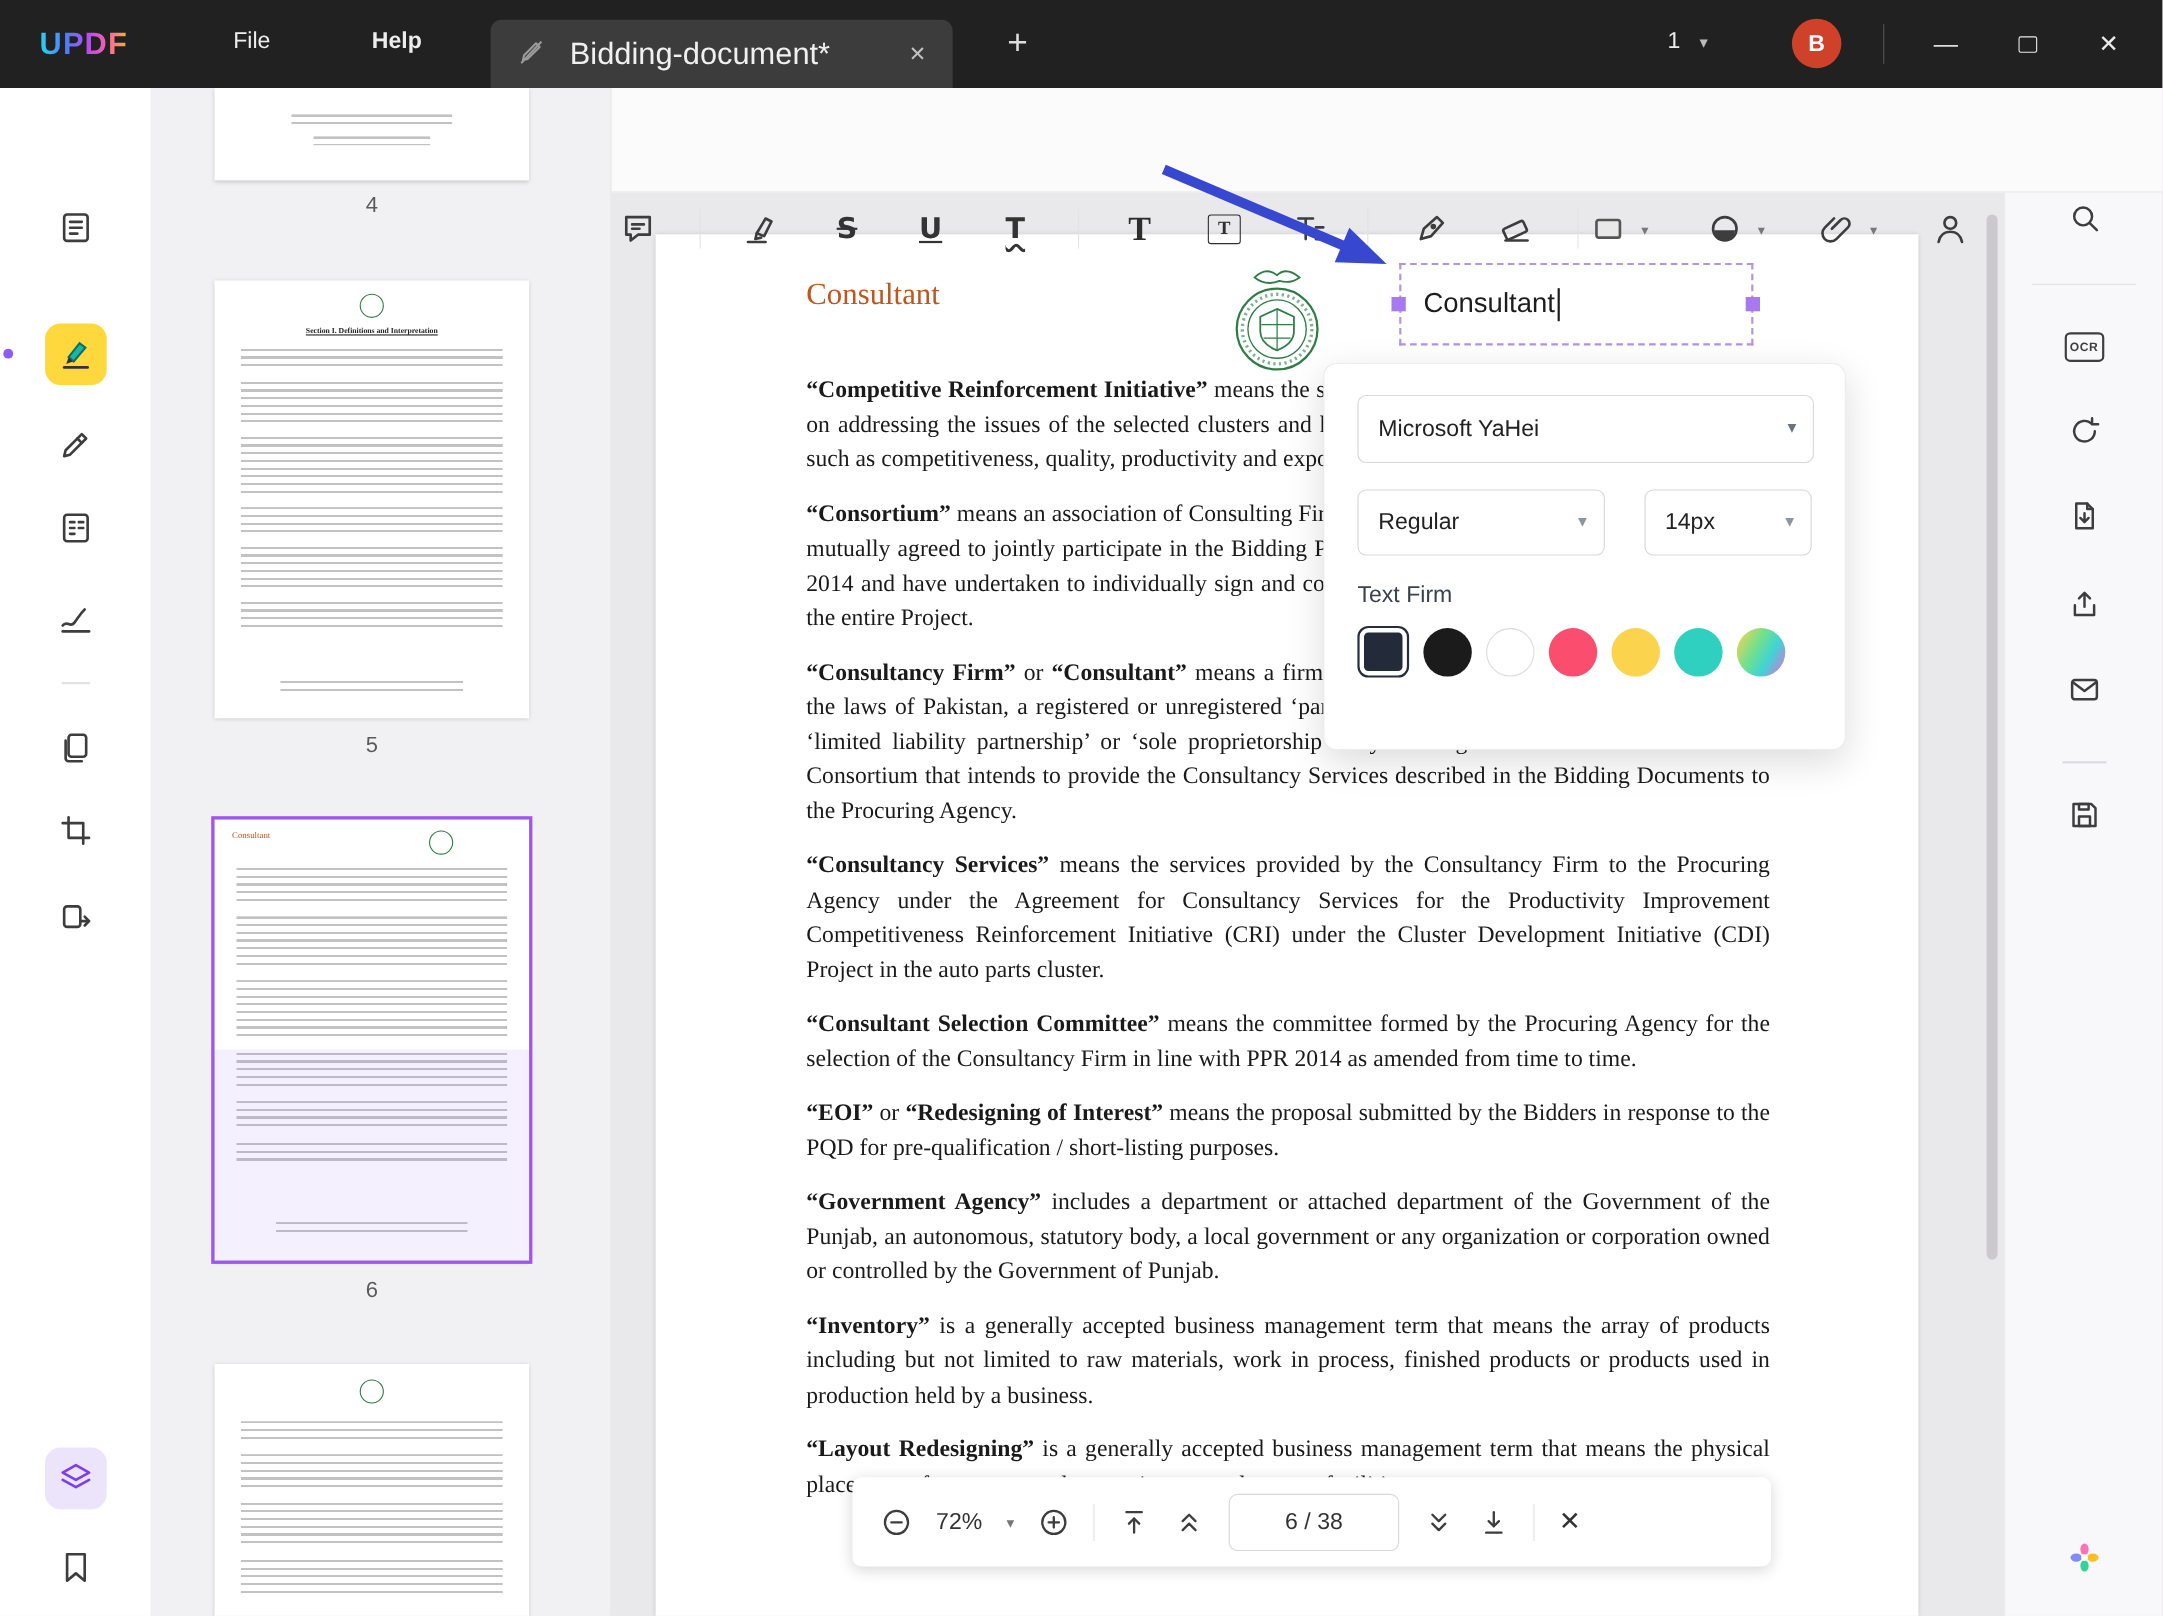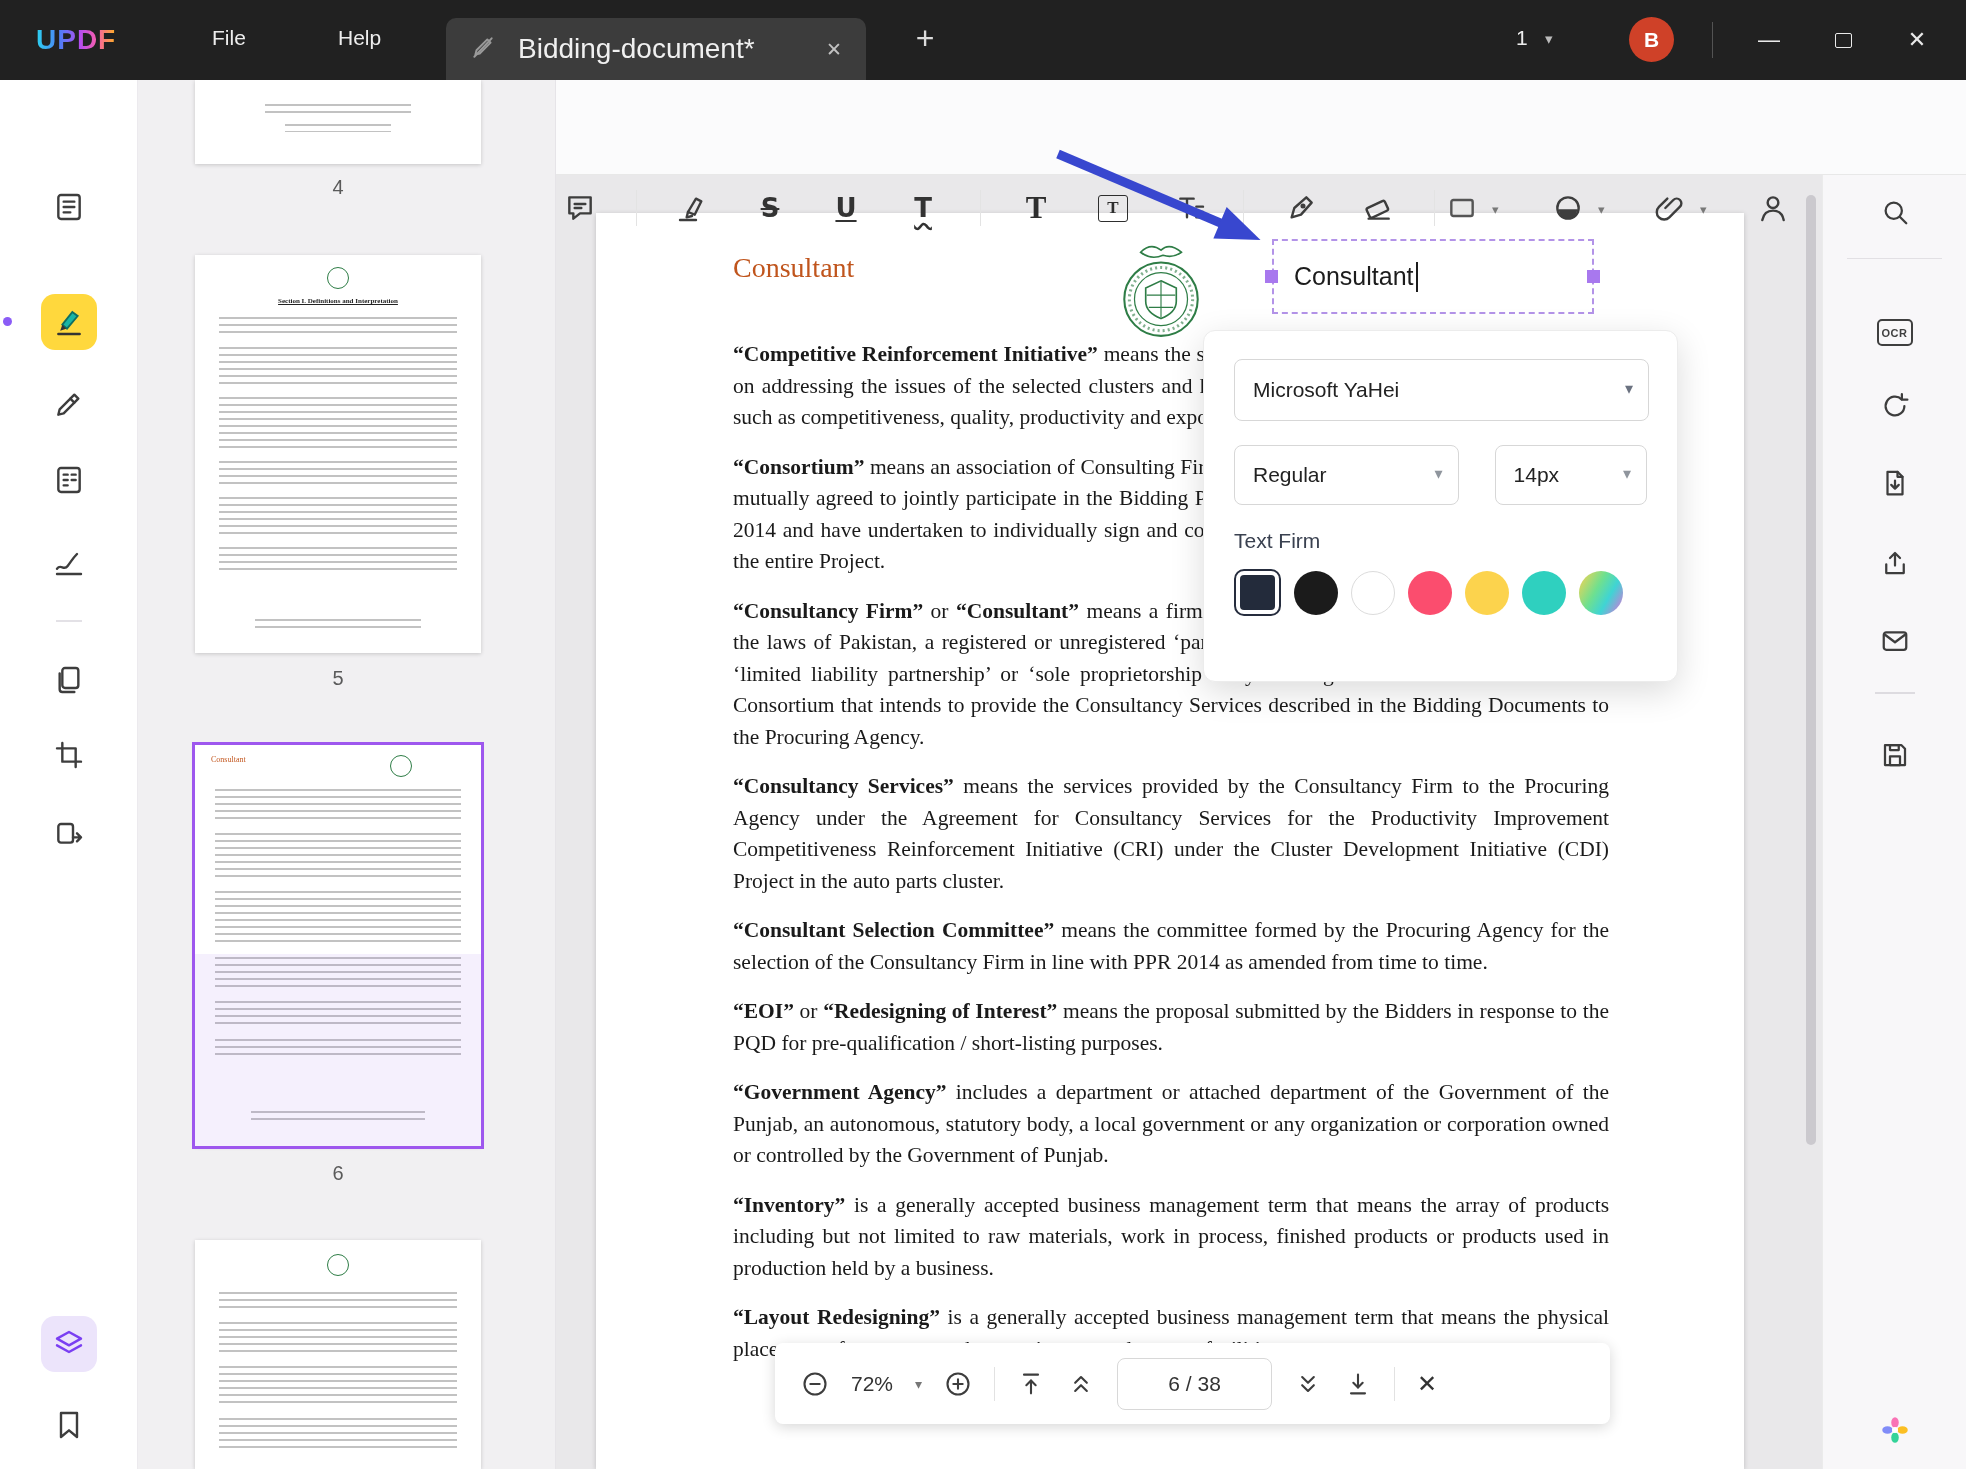--- a/index.html
+++ b/index.html
@@ -6,21 +6,21 @@
   html,body { width:1966px; height:1469px; overflow:hidden; background:#e9e8ea;
               font-family:"Liberation Sans", sans-serif; position:relative; }
 
   
   .titlebar { position:absolute; left:0; top:0; width:1966px; height:80px; background:#212121;
               display:flex; align-items:center; z-index:20; }
   .logo { position:absolute; left:36px; top:24px; font-size:28px; font-weight:800; letter-spacing:1px;
           background:linear-gradient(90deg,#2bd2f0 0%,#4f7df6 30%,#b44df0 55%,#f65db0 75%,#ffb020 100%);
           -webkit-background-clip:text; background-clip:text; color:transparent; }
   .menu-item { position:absolute; top:26px; font-size:21px; color:#ededed; cursor:default; }
-  .menu-file { left:212px; } .menu-help { left:338px; }
+  .menu-file { left:212px; } .menu-help { left:338px;font-weight:bold; }
   .tab { position:absolute; left:446px; top:18px; width:420px; height:62px; background:#3c3c3c;
          border-radius:10px 10px 0 0; display:flex; align-items:center; padding:0 24px; }
   .tab-title { font-size:28px; color:#f0f0f0; margin-left:22px; white-space:nowrap; }
   .tab-close { margin-left:auto; color:#c2c2c2; font-size:19px; }
   .newtab { position:absolute; left:905px; top:20px; font-size:32px; color:#dcdcdc; width:40px; text-align:center; }
   .wincount { position:absolute; left:1516px; top:26px; font-size:21px; color:#ededed; }
   .wincount-caret { position:absolute; left:1545px; top:30px; font-size:15px; color:#bbb; }
   .avatar { position:absolute; left:1629px; top:17px; width:45px; height:45px; border-radius:50%;
             background:#cf4128; color:#fff; font-size:21px; font-weight:700;
             display:flex; align-items:center; justify-content:center; }
@@ -68,21 +68,21 @@
   .bigT   { font:700 31px "Liberation Serif",serif; color:#2e2e2e; }
   .boxT   { font:700 17px "Liberation Serif",serif; color:#2e2e2e; border:1.8px solid #2e2e2e;
             border-radius:3px; width:30px; height:27px; display:flex; align-items:center; justify-content:center; }
   .tsep { position:absolute; top:110px; width:1px; height:36px; background:#e3e3e3; }
   .tcaret { position:absolute; top:122px; font-size:13px; color:#787878; }
 
   
   .rightbar { position:absolute; left:1822px; top:80px; width:144px; height:1389px; background:#f8f7f9;
               border-left:1px solid #ebebeb; z-index:5; }
   .ricon { position:absolute; left:50%; margin-left:-22px; width:44px; height:44px; display:flex;
-           align-items:flex-end; justify-content:center; }
+           align-items:flex-start; justify-content:center; }
   .ricon svg { width:30px; height:30px; }
   .rdiv-long { position:absolute; left:24px; right:24px; top:178px; height:1px; background:#e2e0e4; }
   .rdiv-short { position:absolute; left:52px; width:40px; top:612px; height:2px; background:#dddbe0; }
   .ocrbox { border:2px solid #3f3f3f; border-radius:5px; width:36px; height:27px; font:700 11px "Liberation Sans",sans-serif;
             color:#3f3f3f; display:flex; align-items:center; justify-content:center; letter-spacing:.5px; }
 
   
   .docarea { position:absolute; left:556px; top:175px; width:1266px; height:1294px; background:#e9e8ea; z-index:1; }
   .pdfpage { position:absolute; left:596px; top:213px; width:1148px; height:1256px; background:#fff;
              box-shadow:0 1px 5px rgba(0,0,0,.18); z-index:1; }

